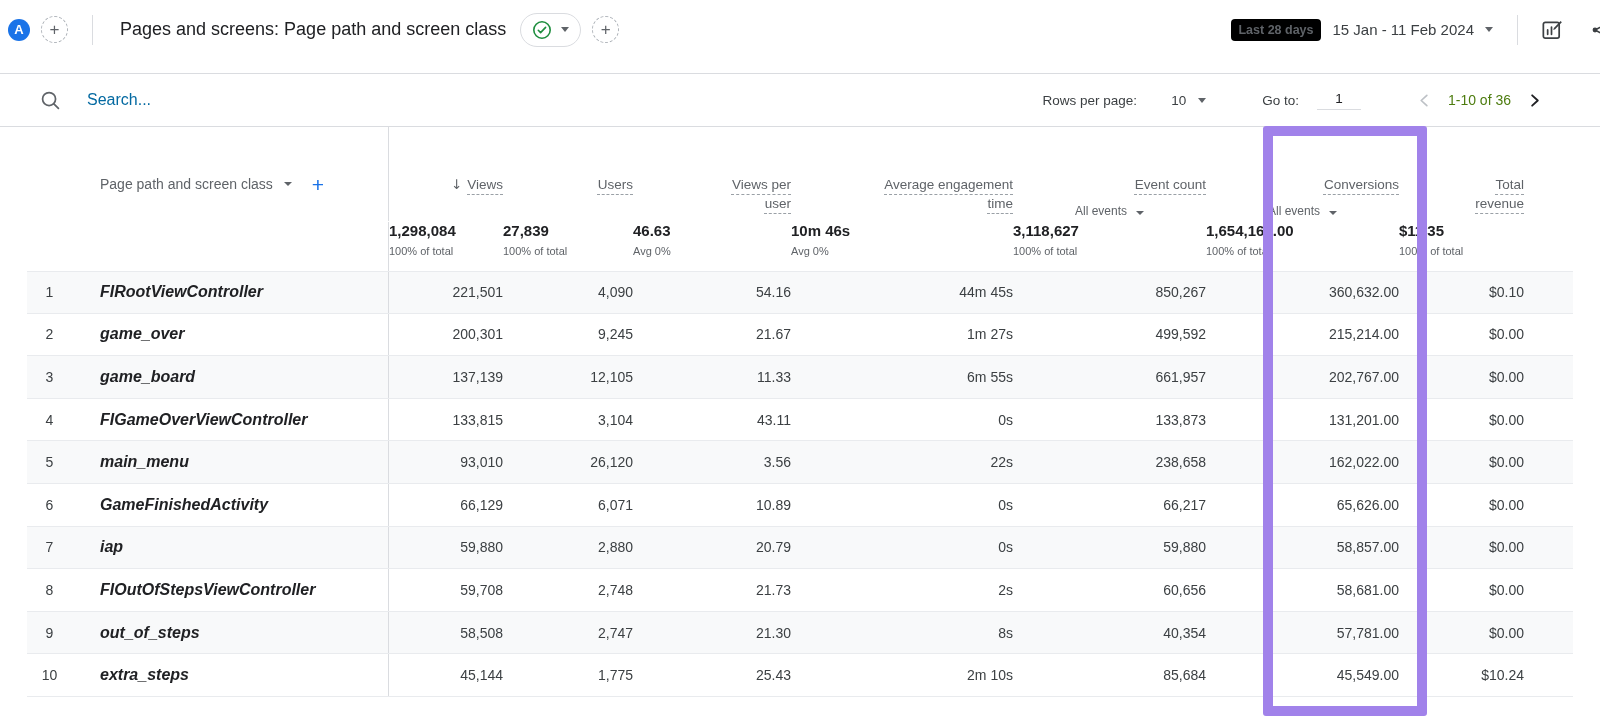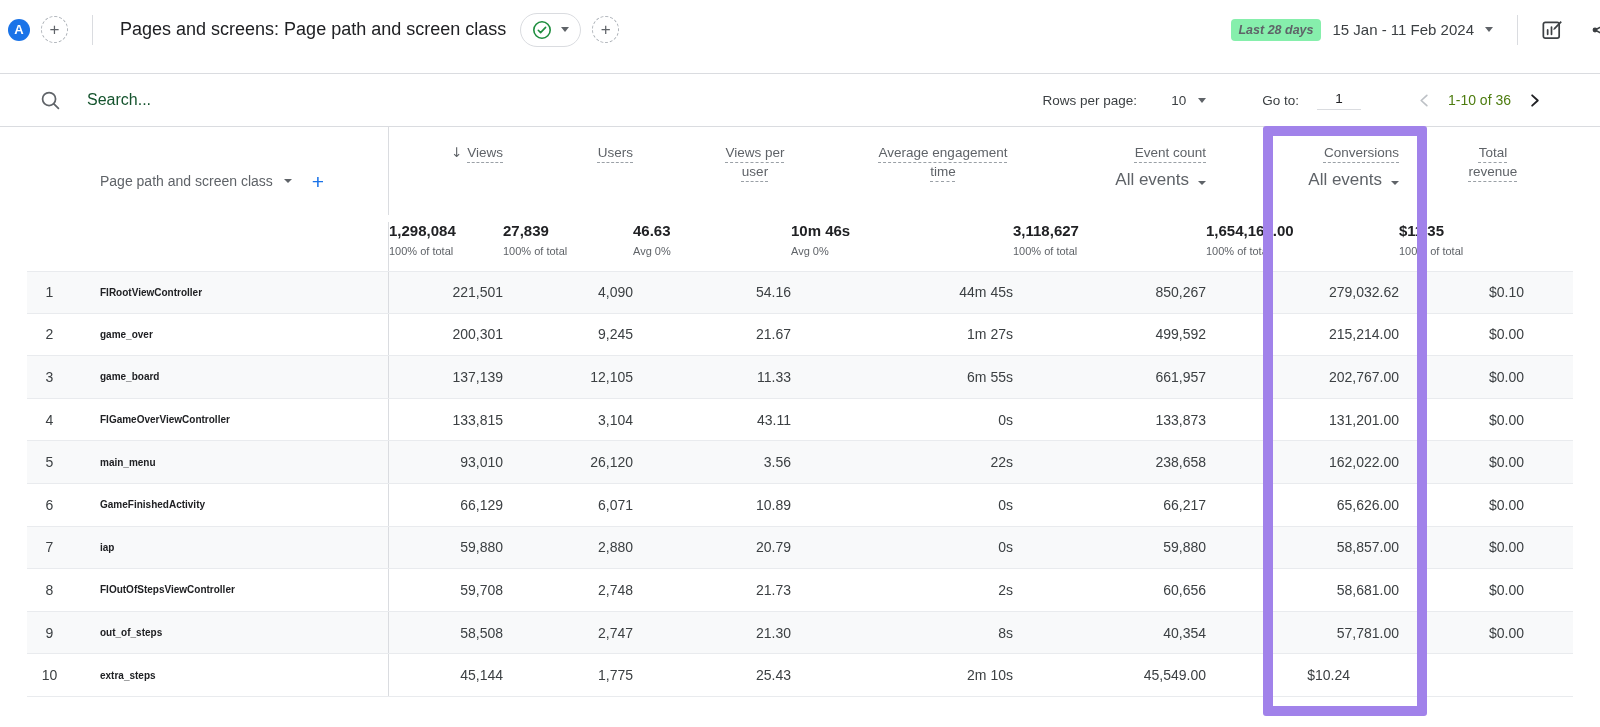--- a/index.html
+++ b/index.html
@@ -14,71 +14,71 @@
   .dash-plus { width:27px; height:27px; border-radius:50%; border:1.4px dashed #aeb3b9; background:#fff;
     color:#5f6368; font-size:17px; line-height:1; display:flex; align-items:center; justify-content:center;
     margin-left:11px; cursor:pointer; flex:0 0 auto; }
   .vdiv { width:1px; height:30px; background:#dadce0; margin:0 0 0 24px; flex:0 0 auto; }
   .title { font-size:18px; font-weight:400; color:#202124; margin-left:27px; white-space:nowrap; }
   .pill { display:flex; align-items:center; gap:9px; border:1px solid #dadce0; border-radius:18px;
     padding:6px 11px; margin-left:14px; background:#fff; cursor:pointer; flex:0 0 auto; }
   .caret { width:0; height:0; border-left:4.5px solid transparent; border-right:4.5px solid transparent;
     border-top:5px solid #5f6368; display:inline-block; }
   .spacer { flex:1; }
-  .chip { background:#86efac; color:#5f6368; font-size:12.5px; font-weight:bold; padding:4px 7px;
-    border-radius:4px; white-space:nowrap;font-style:italic; }
+  .chip { background:#000000; color:#5f6368; font-size:12.5px; font-weight:bold; padding:4px 7px;
+    border-radius:4px; white-space:nowrap; }
   .date { font-size:15px; color:#3c4043; margin-left:12px; white-space:nowrap; cursor:pointer; }
   .topbar .caret.datecaret { margin-left:11px; cursor:pointer; }
   .iconbtn { margin-left:22px; cursor:pointer; flex:0 0 auto; display:flex; }
   .share-wrap { margin-left:26px; margin-right:-13px; }
 
   
   .searchbar { height:54px; border-top:1px solid #dadce0; border-bottom:1px solid #dadce0;
     display:flex; align-items:center; padding:0 58px 0 40px; }
-  .search-ph { font-size:16px; color:#14532d; margin-left:26px; }
+  .search-ph { font-size:16px; color:#0369a1; margin-left:26px; }
   .ctrl { font-size:13.5px; color:#3c4043; white-space:nowrap; }
   .rpp-value { margin-left:34px; }
   .ctrl-caret { margin-left:12px; border-top-color:#5f6368; }
   .goto-label { margin-left:56px; }
   .goto-input { display:inline-block; width:44px; text-align:center; font-size:13.5px; color:#202124;
     border-bottom:1px solid #dadce0; padding-bottom:3px; margin-left:18px; cursor:text; }
   .pag-prev { margin-left:56px; cursor:default; display:flex; }
   .pag-range { font-size:14px; color:#4d7c0f; margin-left:16px;text-align:right; }
   .pag-next { margin-left:16px; cursor:pointer; display:flex; }
 
   
   .grid { display:grid; grid-template-columns:45px 316px 115px 130px 158px 222px 193px 193px 174px;
     margin-left:27px; width:1546px; }
   .c { min-width:0; }
   .bl { border-left:1px solid #dadce0; }
   .last { padding-right:49px; }
 
   .thead { height:88px; }
   .thead .m { text-align:right; padding-top:16px; font-size:13.5px; color:#5f6368; line-height:19px; }
-  .hlabel { display:inline-block; text-align:center;
+  .hlabel { display:inline-block; text-align:right;
     text-decoration-line:underline; text-decoration-style:dashed; text-decoration-color:#9aa0a6;
-    text-decoration-thickness:1px; text-underline-offset:5px; cursor:pointer; }
+    text-decoration-thickness:1px; text-underline-offset:5px; cursor:pointer;margin-top:32px; }
   .wrap72 { max-width:72px; } .wrap140 { max-width:140px; } .wrap60 { max-width:62px; }
   .sortarrow { font-family:"DejaVu Sans",sans-serif; margin-right:5px; color:#5f6368; }
-  .sub { margin-top:8px; color:#5f6368; font-size:17px; white-space:nowrap; cursor:pointer; }
+  .sub { margin-top:8px; color:#5f6368; font-size:12px; white-space:nowrap; cursor:pointer;text-align:center; }
   .sub .caret { margin-left:9px; border-left-width:4px; border-right-width:4px; border-top-width:4.5px; }
   .dimh { padding:20px 0 0 28px; display:flex; align-items:center; gap:11px; font-size:14px; color:#5f6368; }
   .dimh .caret { border-top-width:4.5px; cursor:pointer; }
   .plus-blue { color:#1a73e8; font-size:21px; font-weight:400; margin-left:9px; cursor:pointer; line-height:1; }
 
   .totals { height:56px; padding-top:7px; }
   .totals .c { text-align:left; }
   .tnum { font-size:15px; font-weight:bold; color:#202124; }
   .tsub { font-size:11px; color:#5f6368; margin-top:6px; }
 
   .trow { height:42.6px; border-bottom:1px solid #e9ebee; }
   .trow:first-child { border-top:1px solid #e9ebee; }
   .trow.odd { background:#f8f9fa; }
   .rnum { display:flex; align-items:center; justify-content:center; font-size:14px; color:#3c4043; }
-  .rname { display:flex; align-items:center; padding-left:28px; font-size:10px; font-weight:bold; color:#202124; }
+  .rname { display:flex; align-items:center; padding-left:28px; font-size:16px; font-weight:bold; color:#202124;font-style:italic; }
   .v { display:flex; align-items:center; justify-content:flex-end; font-size:14px; color:#3c4043; }
 
   
   .hl-box { position:absolute; left:1263px; top:126px; width:164px; height:590px;
     border:10px solid #a182ea; border-radius:3px; pointer-events:none; z-index:4; }
 </style>
 </head>
 <body>
 
 <div class="app">
@@ -217,21 +217,21 @@
 
     <div id="tbody">
   <div class="grid trow odd">
     <div class="c rnum">1</div>
     <div class="c rname">FIRootViewController</div>
     <div class="c v bl">221,501</div>
     <div class="c v">4,090</div>
     <div class="c v">54.16</div>
     <div class="c v">44m 45s</div>
     <div class="c v">850,267</div>
-    <div class="c v">279,032.62</div>
+    <div class="c v">360,632.00</div>
     <div class="c v last">$0.10</div>
   </div>
 
   <div class="grid trow">
     <div class="c rnum">2</div>
     <div class="c rname">game_over</div>
     <div class="c v bl">200,301</div>
     <div class="c v">9,245</div>
     <div class="c v">21.67</div>
     <div class="c v">1m 27s</div>
@@ -324,20 +324,21 @@
     <div class="c v last">$0.00</div>
   </div>
 
   <div class="grid trow">
     <div class="c rnum">10</div>
     <div class="c rname">extra_steps</div>
     <div class="c v bl">45,144</div>
     <div class="c v">1,775</div>
     <div class="c v">25.43</div>
     <div class="c v">2m 10s</div>
+    <div class="c v">85,684</div>
     <div class="c v">45,549.00</div>
     <div class="c v last">$10.24</div>
   </div>
 </div>
   </div>
 
   <div class="hl-box"></div>
 </div>
 
 </body></html>

